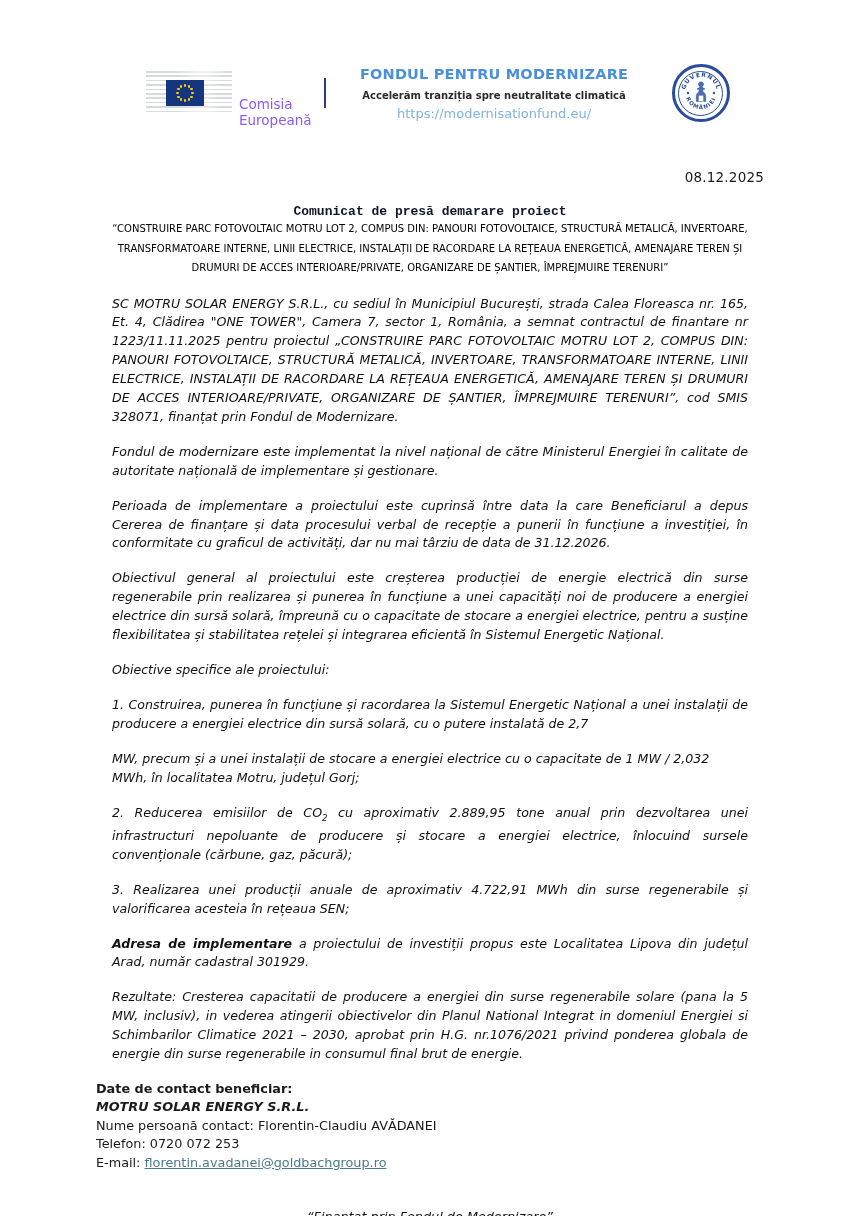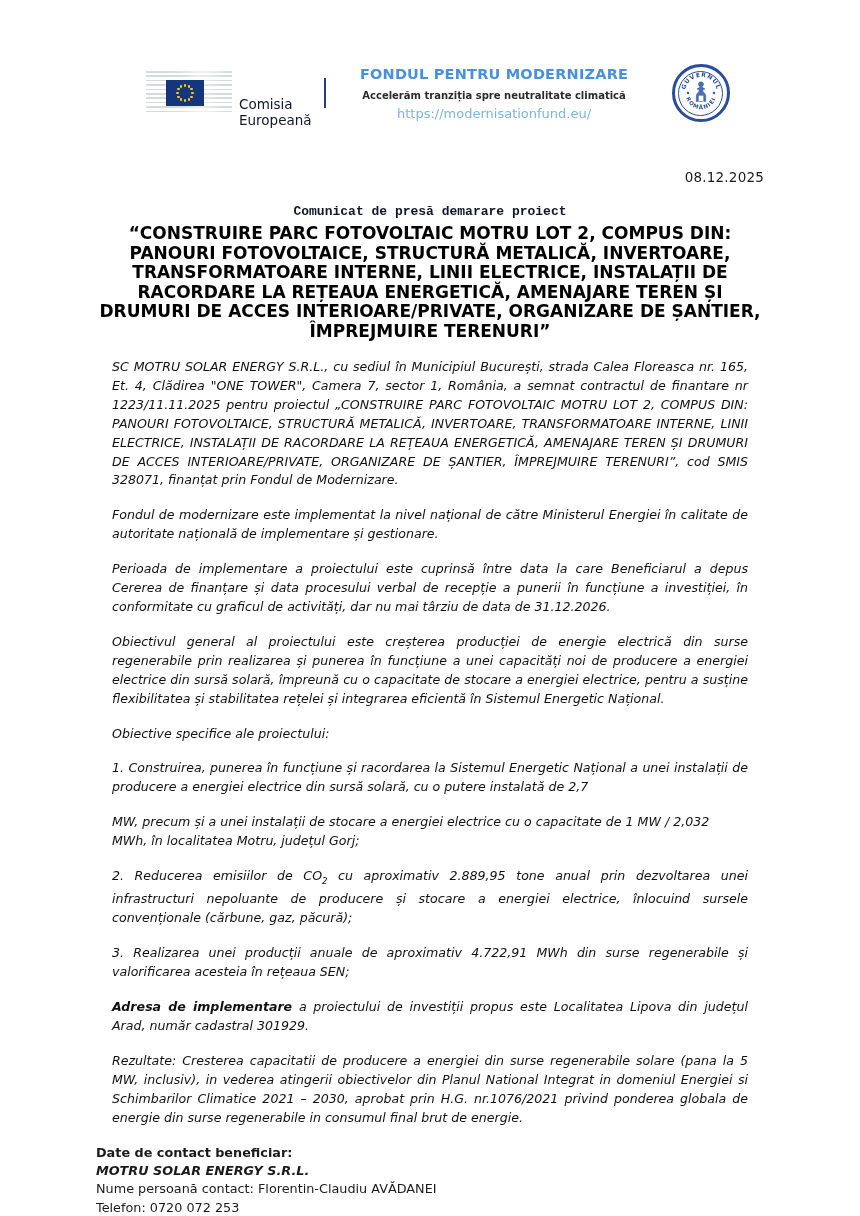--- a/index.html
+++ b/index.html
@@ -71,21 +71,21 @@
   .eu-flag .star {
     position: absolute;
     width: 2.6px;
     height: 2.6px;
     background: #ffcc00;
     border-radius: 50%;
   }
   .eu-text {
     font-size: 13.5px;
     line-height: 15.5px;
-    color: #0f172a;
+    color: #8b5cf6;
     font-family: "DejaVu Sans", sans-serif;
     margin-top: 39px;
   }
   .eu-bar {
     width: 2.5px;
     height: 30px;
     background: #2b3a8f;
     margin-left: 5px;
   }
 
@@ -146,25 +146,24 @@
     text-align: center;
     margin-top: 19px;
   }
   .headline .sub {
     font-size: 13px;
     font-weight: bold;
     color: #0f172a;
     font-family: Liberation Mono, monospace;
   }
   .headline .main {
-    font-size: 17px;
-    font-weight: bold;
+    font-size: 10px;
+    font-weight: normal;
     line-height: 19.5px;
     color: #000;
-    margin-top: 5px;
     padding: 0 2px;
   }
 
   
   .body-text {
     margin-top: 17px;
     font-size: 12.6px;
     font-style: italic;
     line-height: 18.9px;
     color: #111;

